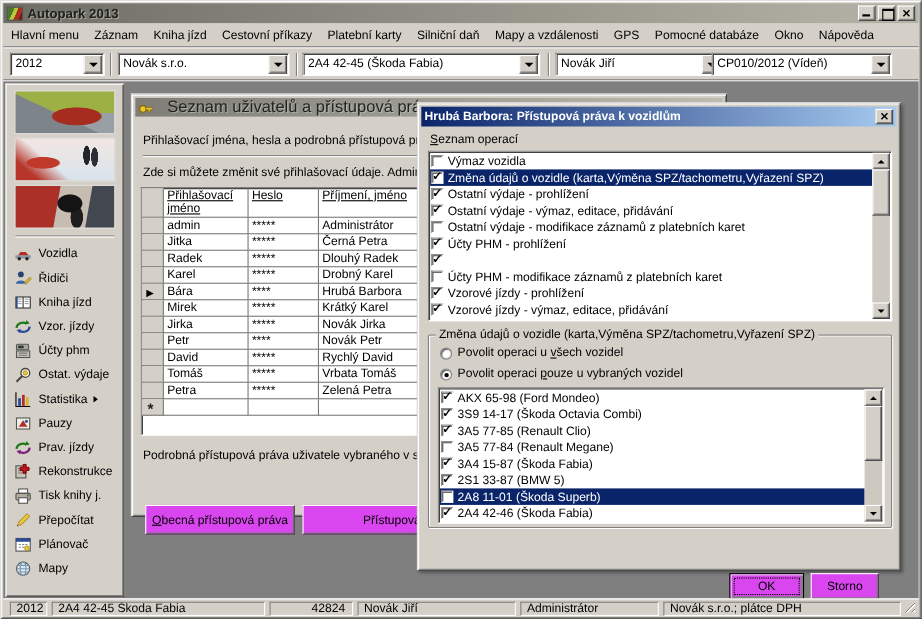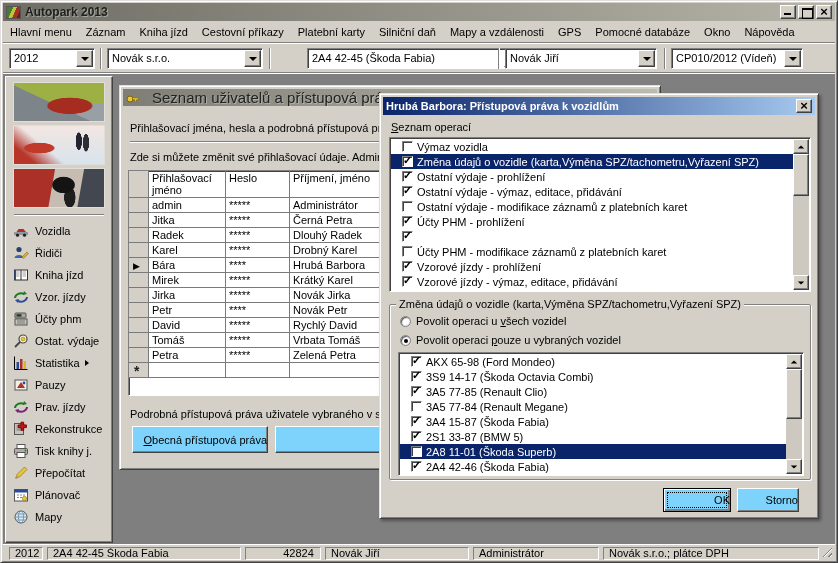--- a/index.html
+++ b/index.html
@@ -66,36 +66,36 @@
   .hrule{position:absolute;height:2px;border-top:1px solid #808080;border-bottom:1px solid #fff;}
   .tablewrap{position:absolute;left:8px;top:84px;width:524px;height:226px;background:#fff;
     border:1px solid;border-color:#808080 #fff #fff #808080;box-shadow:inset 1px 1px 0 #404040;overflow:hidden;}
   .trow{display:flex;height:15px;}
   .trow.hd{height:27px;}
   .tc{border-right:1px solid #7a7a7a;border-bottom:1px solid #7a7a7a;padding:0 3px;line-height:14px;overflow:hidden;white-space:nowrap;}
   .tc.sel{width:20px;flex:none;background:#d4d0c8;padding:0;position:relative;}
   .tc.c1{width:77px;flex:none;}
   .tc.c2{width:64px;flex:none;}
   .tc.c3{flex:1;}
-  .hd .tc{line-height:12px;padding-top:1px;white-space:normal;}
+  .hd .tc{line-height:12px;padding-top:1px;white-space:normal;text-decoration:underline;}
   .cur::before{content:"▶";position:absolute;left:4px;top:1px;font-size:9px;}
   .new::before{content:"*";position:absolute;left:5px;top:1px;font-size:14px;font-weight:bold;color:#222;}
-  .btn{position:absolute;background:#7dd3fc;border:1px solid;border-color:#fff #404040 #404040 #fff;
-    box-shadow:inset -1px -1px 0 #808080;display:flex;align-items:center;justify-content:flex-end;white-space:nowrap;cursor:pointer;}
+  .btn{position:absolute;background:#d946ef;border:1px solid;border-color:#fff #404040 #404040 #fff;
+    box-shadow:inset -1px -1px 0 #808080;display:flex;align-items:center;justify-content:center;white-space:nowrap;cursor:pointer;margin-top:33px;}
   .u{text-decoration:underline;}
   
   .dlg{position:absolute;left:376px;top:19px;width:440px;height:426px;background:#d4d0c8;
     border:1px solid;border-color:#dfdfdf #404040 #404040 #dfdfdf;box-shadow:inset 1px 1px 0 #fff, inset -1px -1px 0 #808080, 2px 2px 3px rgba(0,0,0,.35);}
   .dlg .dtitle{position:absolute;left:3px;top:3px;right:3px;height:18px;display:flex;align-items:center;
     background:linear-gradient(90deg,#0a246a,#a6caf0);padding:0 3px;}
   .dlg .dtitle .ttl{font-weight:bold;font-size:11px;color:#fff;white-space:nowrap;}
   .dlg .dtitle .tbtn{margin-left:auto;}
   .listbox{position:absolute;background:#fff;border:1px solid;border-color:#808080 #fff #fff #808080;
     box-shadow:inset 1px 1px 0 #404040;overflow:hidden;}
-  .lrow{display:flex;align-items:center;height:15px;padding-left:10px;white-space:nowrap;}
+  .lrow{display:flex;align-items:center;height:15px;padding-left:0;white-space:nowrap;}
   .lrow.selected{background:#0a246a;color:#fff;}
   .cb{width:11px;height:11px;flex:none;background:#fff;margin:0 4px 0 1px;position:relative;
     border:1px solid;border-color:#808080 #fff #fff #808080;box-shadow:inset 1px 1px 0 #404040;}
   .cb.checked::after{content:"✓";position:absolute;left:0px;top:-3px;font-size:11px;font-weight:bold;color:#000;}
   .vscroll{position:absolute;top:1px;bottom:1px;right:1px;width:16px;background:#cdc9c0;}
   .scb{position:absolute;left:0;width:16px;height:15px;background:#d4d0c8;border:1px solid;
     border-color:#fff #404040 #404040 #fff;box-shadow:inset -1px -1px 0 #808080;display:flex;align-items:center;justify-content:center;}
   .scb.up{top:0;} .scb.dn{bottom:0;}
   .scb .tri-up,.scb .tri-dn{transform:scale(.8);}
   .thumb{position:absolute;left:0;width:16px;background:#d4d0c8;border:1px solid;
@@ -153,35 +153,35 @@
         </span>
     </div>
     <span class="tsep" style="left:97px;"></span>
     <div class="combo" style="left:104px;width:156px;">
       <span class="ctext">Novák s.r.o.</span>
       <span class="cbtn">
           <span class="tri-dn"></span>
         </span>
     </div>
     <span class="tsep" style="left:266px;"></span>
-    <div class="combo" style="left:272px;width:216px;margin-left:32px;">
+    <div class="combo" style="left:272px;width:216px;">
       <span class="ctext">2A4 42-45 (Škoda Fabia)</span>
       <span class="cbtn">
           <span class="tri-dn"></span>
         </span>
     </div>
     <span class="tsep" style="left:495px;"></span>
     <div class="combo" style="left:502px;width:152px;">
       <span class="ctext">Novák Jiří</span>
       <span class="cbtn">
           <span class="tri-dn"></span>
         </span>
     </div>
     <span class="tsep" style="left:661px;"></span>
-    <div class="combo" style="left:668px;width:132px;">
+    <div class="combo" style="left:644px;width:164px;">
       <span class="ctext">CP010/2012 (Vídeň)</span>
       <span class="cbtn">
           <span class="tri-dn"></span>
         </span>
     </div>
   </div>
 
   <div class="mdi">
 
     <div class="sidebar">

